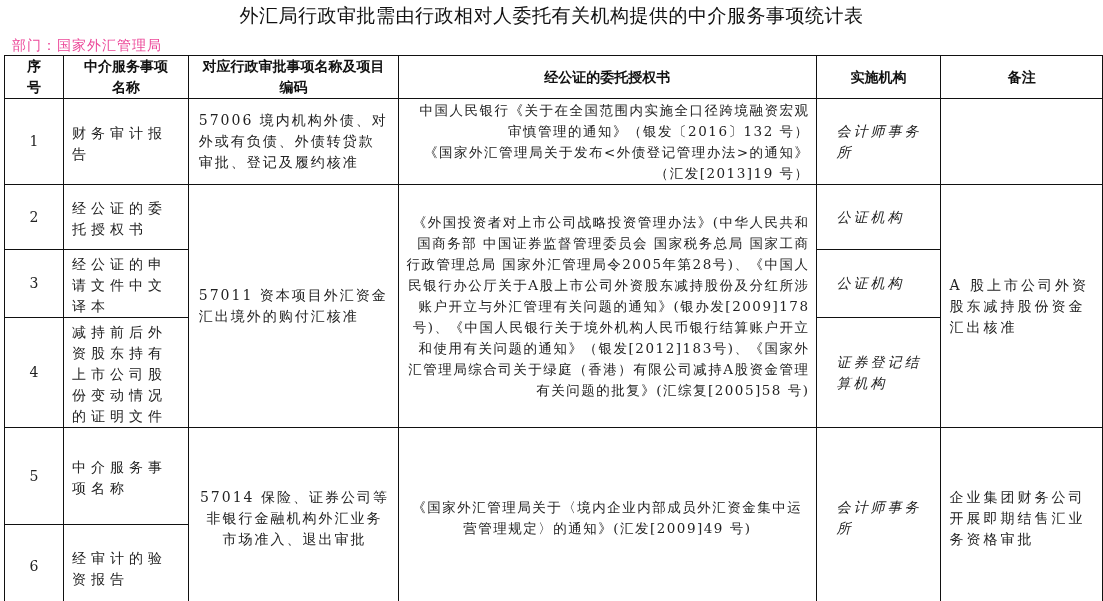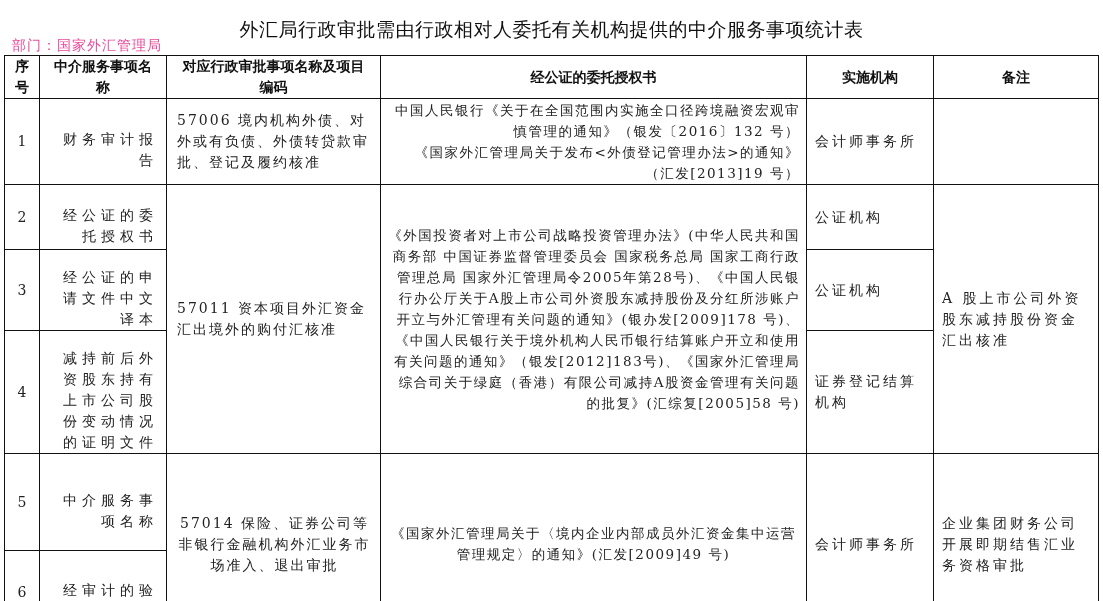--- a/index.html
+++ b/index.html
@@ -1,28 +1,28 @@
 <!DOCTYPE html>
 <html><head>
 <meta charset="utf-8">
 <style>
   html, body { margin:0; padding:0; background:#ffffff; }
   body { width:1103px; height:601px; position:relative; overflow:hidden;
          font-family:"DejaVu Serif","Liberation Serif",serif; color:#222; }
-  .title { position:absolute; left:0; top:17px; width:1103px; text-align:center;
+  .title { position:absolute; left:0; top:3px; width:1103px; text-align:center;
            font-family:"DejaVu Sans","Liberation Sans",sans-serif; font-size:19px; color:#111; letter-spacing:0.5px; }
   .dept { position:absolute; left:12px; top:37px; font-size:14px; color:#ec4899; letter-spacing:1px; }
   table { position:absolute; left:4px; top:55px; border-collapse:collapse; table-layout:fixed; }
   td, th { border:1.5px solid #111; padding:0; font-size:14px; line-height:21px; vertical-align:middle; }
   th { font-family:"DejaVu Sans","Liberation Sans",sans-serif; font-weight:bold; font-size:14px; color:#111; text-align:center; }
   .c-no { text-align:center; }
-  .c-name { padding:17px 8px 0 8px; letter-spacing:5px;text-align:right; }
+  .c-name { padding:4px 8px 0 8px; letter-spacing:5px; }
   .c-appr { padding:0 8px 0 10px; letter-spacing:2px; }
   .c-basis { padding:0 6px 0 6px; letter-spacing:1.5px; font-size:13.5px;text-align:right; }
-  .c-inst { padding:0 8px 0 8px; letter-spacing:3px; }
+  .c-inst { padding:0 8px 0 20px; letter-spacing:3px;font-style:italic; }
   .c-note { padding:0 8px 0 8px; letter-spacing:3px; }
   .center { text-align:center; }
   .line { display:block; }
 </style>
 </head>
 <body>
 
 <div class="title">外汇局行政审批需由行政相对人委托有关机构提供的中介服务事项统计表</div>
 <div class="dept">部门：国家外汇管理局</div>
 
@@ -30,21 +30,21 @@
   <colgroup>
     <col style="width:35px">
     <col style="width:127px">
     <col style="width:214px">
     <col style="width:426px">
     <col style="width:127px">
     <col style="width:165px">
   </colgroup>
   <thead>
     <tr style="height:43px">
-      <th style="padding:0 8px;">序号</th>
+      <th style="padding:0 22px;">序号</th>
       <th style="padding:0 14px;">中介服务事项名称</th>
       <th style="padding:0 10px;">对应行政审批事项名称及项目编码</th>
       <th>经公证的委托授权书</th>
       <th>实施机构</th>
       <th>备注</th>
     </tr>
   </thead>
   <tbody>
     <tr style="height:86px">
       <td class="c-no">1</td>

